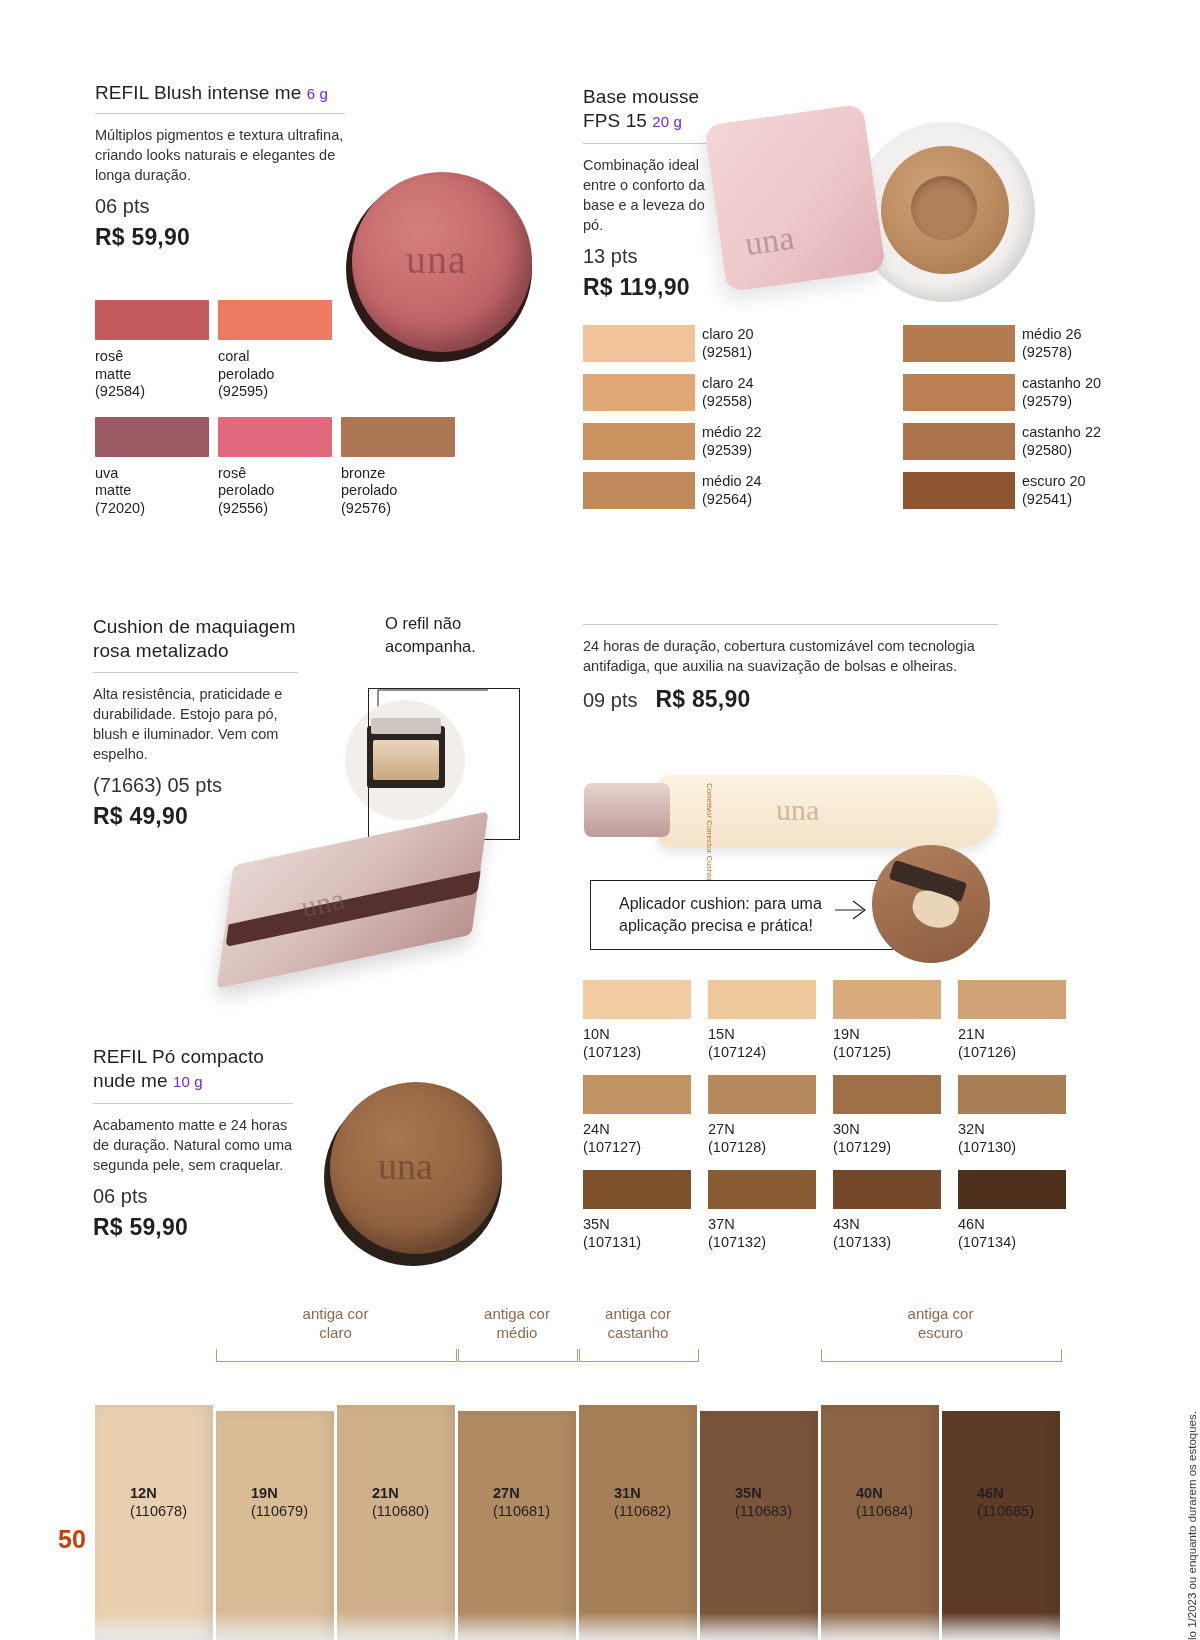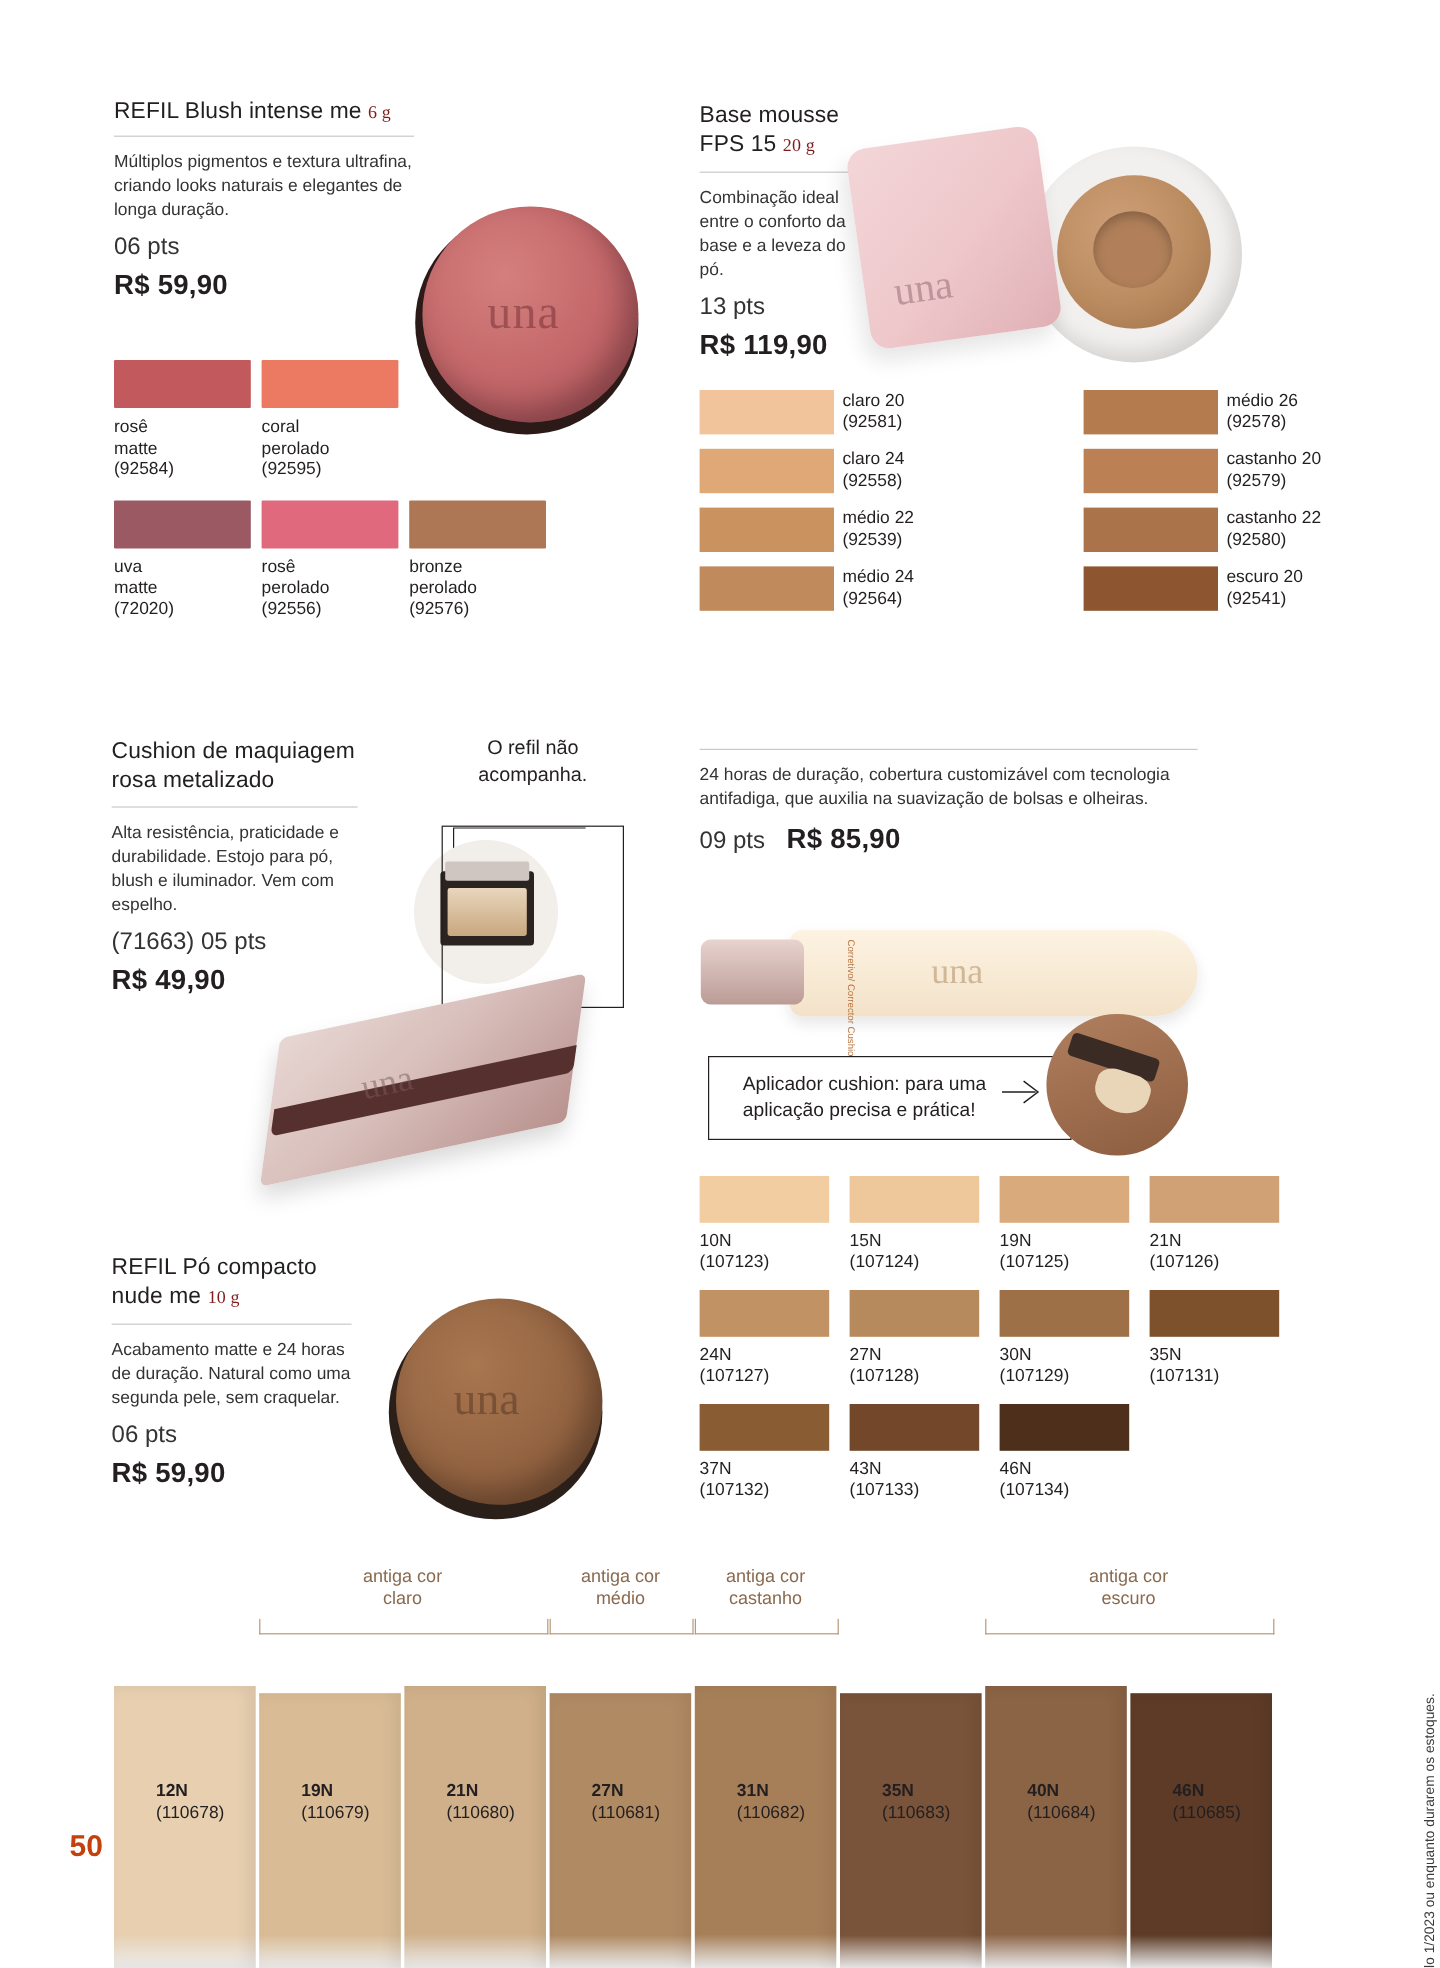--- a/index.html
+++ b/index.html
@@ -8,21 +8,21 @@
     background:#ffffff;
     font-family:"Liberation Sans", sans-serif;
     color:#231f20;
     position:relative;
     overflow:hidden;
   }
   .page{position:absolute;inset:0;}
 
   
   .title{font-size:19px;font-weight:400;color:#231f20;letter-spacing:.1px;}
-  .title .qty{font-size:15px;color:#7f1d1d;font-family:Liberation Serif, serif;}
+  .title .qty{font-size:15px;color:#6d28d9;}
   .rule{border:0;border-top:1px solid #c9c9c9;margin:9px 0 11px 0;}
   .desc{font-size:14.5px;line-height:20px;color:#333;}
   .pts{font-size:20px;color:#333;margin-top:10px;}
   .price{font-size:23px;font-weight:bold;margin-top:6px;letter-spacing:.2px;}
   .swname{font-size:14.5px;line-height:17.5px;color:#231f20;}
 
   
   .legal{
     position:absolute;right:14px;top:300px;
     width:1050px;
@@ -200,21 +200,21 @@
   <div class="block" style="left:93px;top:615px;width:215px;">
     <div class="title" style="line-height:24px;">
       <span>Cushion de maquiagem rosa metalizado</span>
     </div>
     <hr class="rule" style="width:205px;">
     <div class="desc">Alta resistência, praticidade e durabilidade. Estojo para pó, blush e iluminador. Vem com espelho.</div>
     <div class="pts">(71663) 05 pts</div>
     <div class="price">R$ 49,90</div>
   </div>
 
-  <div class="callout" style="left:385px;top:612px;width:118px;border:none;padding:0;font-size:16.5px;line-height:23px;text-align:center;">
+  <div class="callout" style="left:385px;top:612px;width:118px;border:none;padding:0;font-size:16.5px;line-height:23px;">
     <span>O refil não acompanha.</span>
   </div>
   <svg style="position:absolute;left:370px;top:660px;width:140px;height:60px;">
     <path d="M8,50 L8,30 L118,30" fill="none" stroke="#231f20" stroke-width="1"></path>
   </svg>
 
   <div class="circ" style="left:345px;top:700px;width:120px;height:120px;background:#f2eeea;">
     <div style="position:absolute;left:22px;top:26px;width:78px;height:62px;background:#2b2320;border-radius:3px;"></div>
     <div style="position:absolute;left:26px;top:18px;width:70px;height:16px;background:#cfc6c2;border-radius:2px;"></div>
     <div style="position:absolute;left:28px;top:40px;width:66px;height:40px;background:linear-gradient(180deg,#e8d6bd,#c9a77f);border-radius:2px;"></div>
@@ -276,20 +276,24 @@
           <div class="sw" style="background:#c09264"></div>
           <div class="lbl">24N<br>(107127)</div>
         </div>
         <div>
           <div class="sw" style="background:#b78a5e"></div>
           <div class="lbl">27N<br>(107128)</div>
         </div>
         <div>
           <div class="sw" style="background:#9d7048"></div>
           <div class="lbl">30N<br>(107129)</div>
+        </div>
+        <div>
+          <div class="sw" style="background:#a87e55"></div>
+          <div class="lbl">32N<br>(107130)</div>
         </div>
         <div>
           <div class="sw" style="background:#7d512c"></div>
           <div class="lbl">35N<br>(107131)</div>
         </div>
         <div>
           <div class="sw" style="background:#8a5c34"></div>
           <div class="lbl">37N<br>(107132)</div>
         </div>
         <div>

